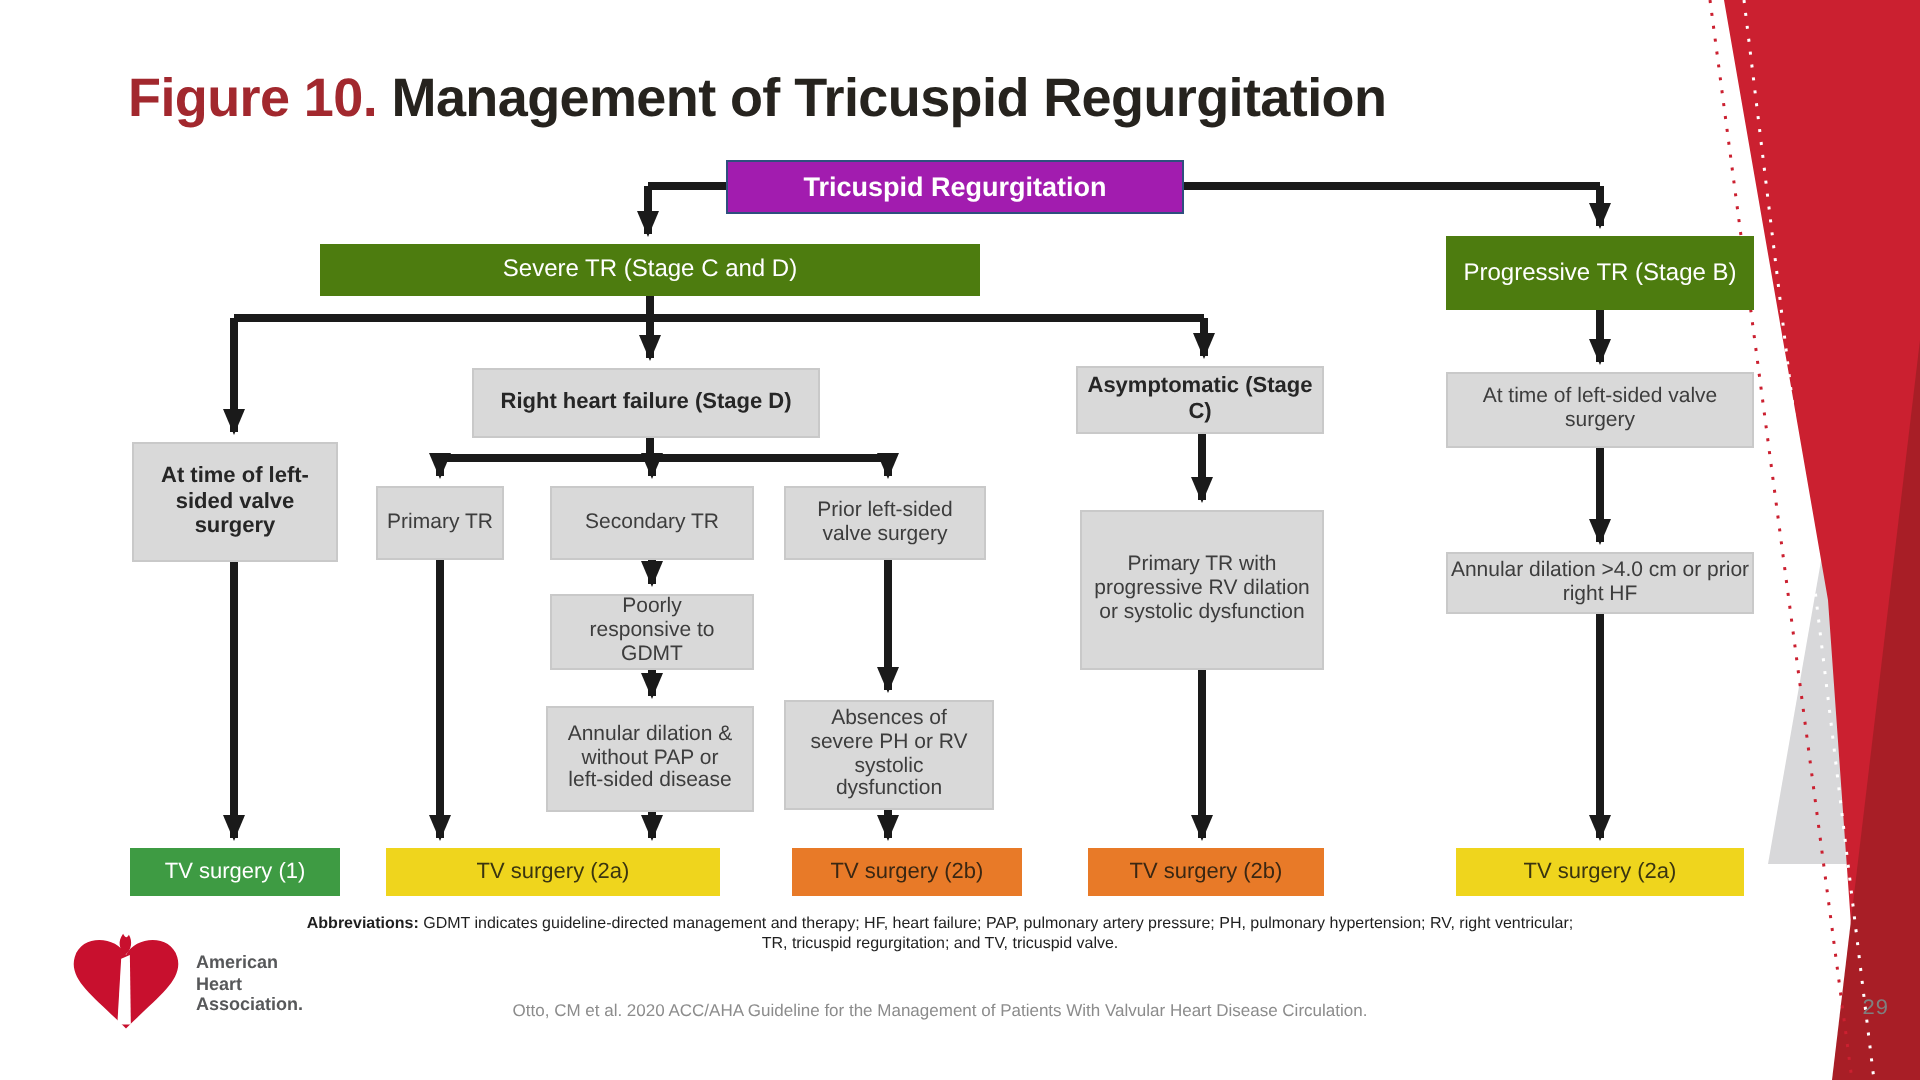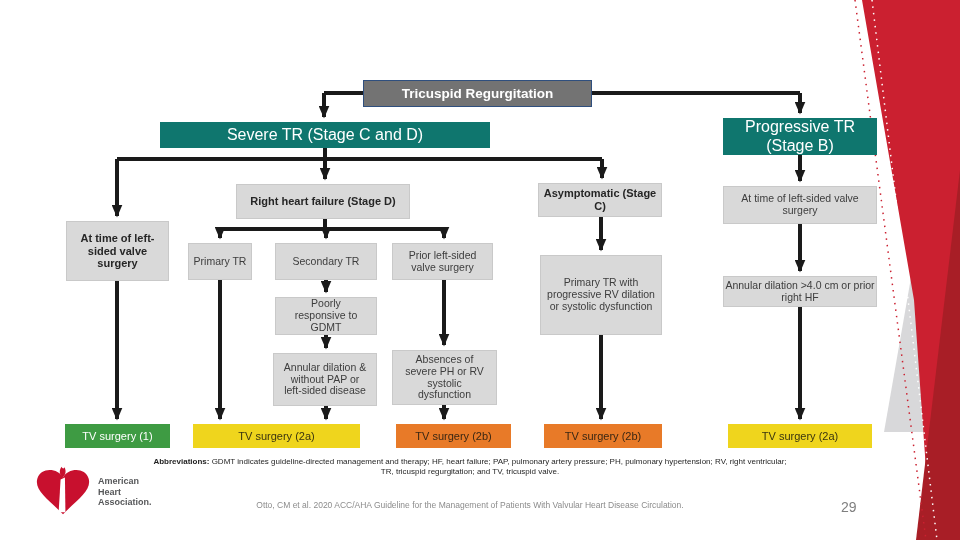--- a/index.html
+++ b/index.html
@@ -7,22 +7,22 @@
     position:relative;width:960px;height:540px;background:#ffffff;overflow:hidden;
     font-family:"Liberation Sans", sans-serif;
   }
   
   .title{position:absolute;left:64px;top:34px;font-size:27px;font-weight:bold;letter-spacing:-0.3px;white-space:nowrap;}
   .title .fig{color:#A2282E;}
   .title .rest{color:#26231e;}
   
   .node{position:absolute;display:flex;align-items:center;justify-content:center;
         text-align:center;box-sizing:border-box;z-index:2;line-height:1.14;}
-  .root{background:#737373;border:1px solid #2f4f7e;color:#fff;font-weight:bold;font-size:13.5px;}
-  .dark{background:#0f766e;color:#fff;font-size:16px;}
+  .root{background:#a21caf;border:1px solid #2f4f7e;color:#fff;font-weight:bold;font-size:13.5px;}
+  .dark{background:#4d7c0f;color:#fff;font-size:12px;}
   .gray{background:#D9D9D9;border:1px solid #c9c9c9;color:#3d3d3d;font-size:10.5px;}
   .graybold{background:#D9D9D9;border:1px solid #c9c9c9;color:#262626;font-size:11px;font-weight:bold;}
   .outcome{font-size:11px;}
   .oc-green{background:#3E9B43;color:#ffffff;}
   .oc-yellow{background:#EFD51D;color:#3a3510;}
   .oc-orange{background:#E87A28;color:#3a2713;}
 
   .n-root{left:363px;top:80px;width:229px;height:27px;}
   .n-severe{left:160px;top:122px;width:330px;height:26px;}
   .n-progressive{left:723px;top:118px;width:154px;height:37px;}
@@ -46,38 +46,41 @@
 
   .layer{position:absolute;left:0;top:0;z-index:1;}
   .deco{position:absolute;left:0;top:0;z-index:0;}
   
   .abbr{position:absolute;left:150px;right:170px;top:457px;text-align:center;
         font-size:8px;line-height:10px;color:#1f1f1f;z-index:3;}
   .abbr b{font-weight:bold;}
   .cite{position:absolute;left:150px;right:170px;top:500px;text-align:center;
         font-size:8.5px;color:#8c8c8c;z-index:3;}
   .cite .j{}
-  .pagenum{position:absolute;left:841px;top:499px;font-size:14px;color:#7f7f7f;z-index:3;}
+  .pagenum{position:absolute;left:931px;top:499px;font-size:11px;color:#7f7f7f;z-index:3;font-family:Liberation Mono, monospace;}
   
   .logo{position:absolute;left:34px;top:466px;display:flex;align-items:center;z-index:3;}
   .logo-text{margin-left:6px;font-size:9px;font-weight:bold;color:#57585a;line-height:10.5px;text-align:left;}
 </style>
 </head>
 <body>
 
 <div class="slide">
 
   <svg class="deco" width="960" height="540" viewBox="0 0 960 540">
     <polygon points="916,249 884,432 927,432" fill="#d8d8da"></polygon>
     <polygon points="862,0 960,0 960,540 931,540 914,300" fill="#CB2030"></polygon>
     <polygon points="960,170 960,540 916,540" fill="#A81E26"></polygon>
     <line x1="855" y1="0" x2="926" y2="540" stroke="#CB2030" stroke-width="1.5" stroke-dasharray="1.5,5"></line>
     <line x1="872" y1="0" x2="937" y2="540" stroke="#ffffff" stroke-width="1.5" stroke-dasharray="1.5,5"></line>
   </svg>
 
+  <div class="title">
+    <span class="fig">Figure 10.</span><span class="rest"> Management of Tricuspid Regurgitation</span>
+  </div>
 
   <svg class="layer" width="960" height="540" viewBox="0 0 960 540">
     <defs>
       <marker id="ah" markerUnits="userSpaceOnUse" markerWidth="13" markerHeight="11" refX="11.5" refY="5.5" orient="auto">
         <path d="M0,0 L13,5.5 L0,11 Z" fill="#1a1a1a"></path>
       </marker>
     </defs>
     <g stroke="#1a1a1a" stroke-width="4" fill="none">
 
       <path d="M324,93 H800"></path>

